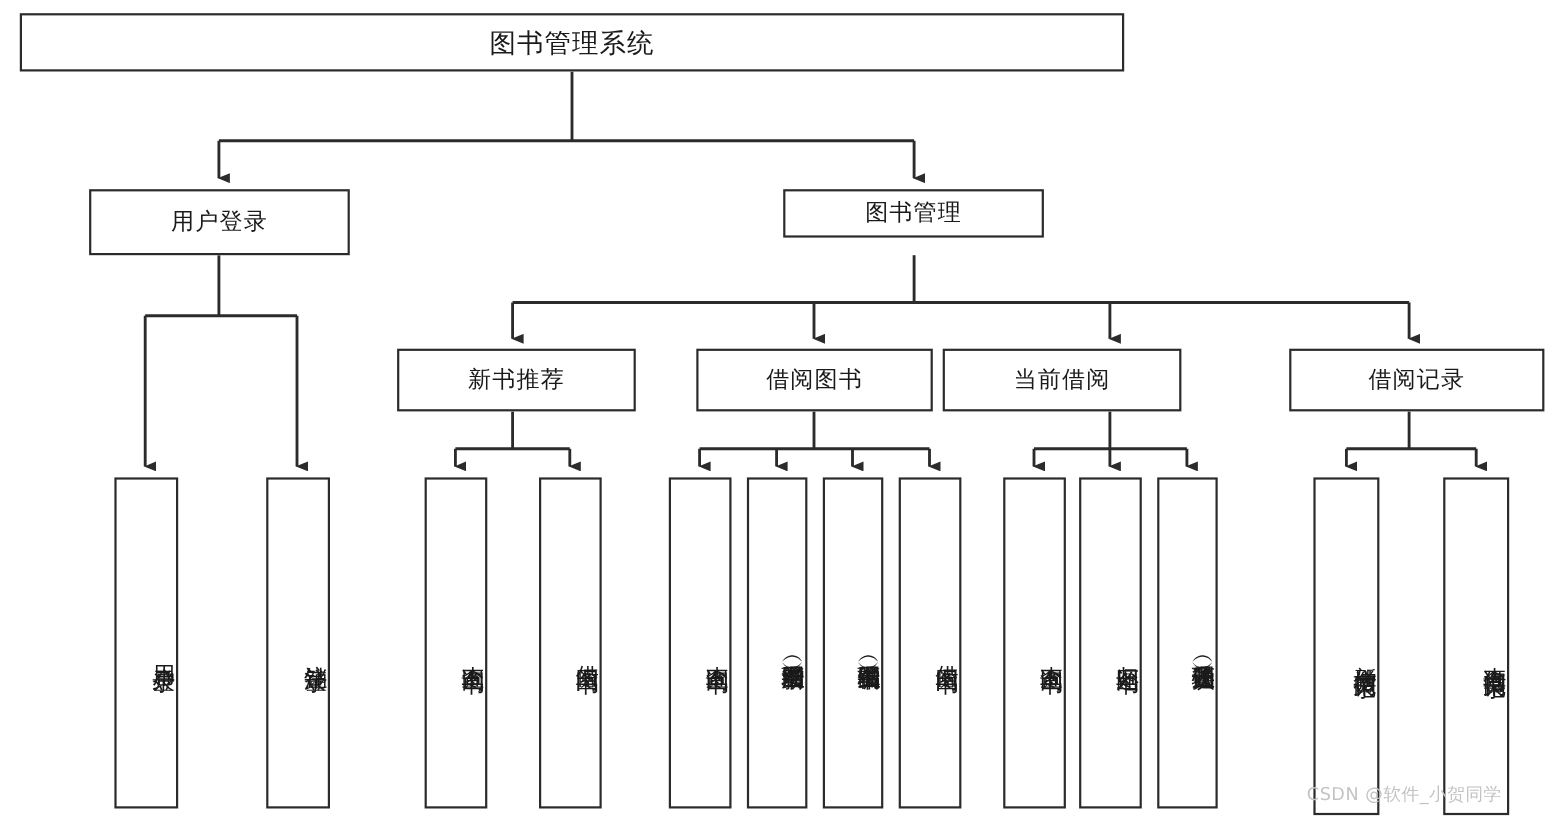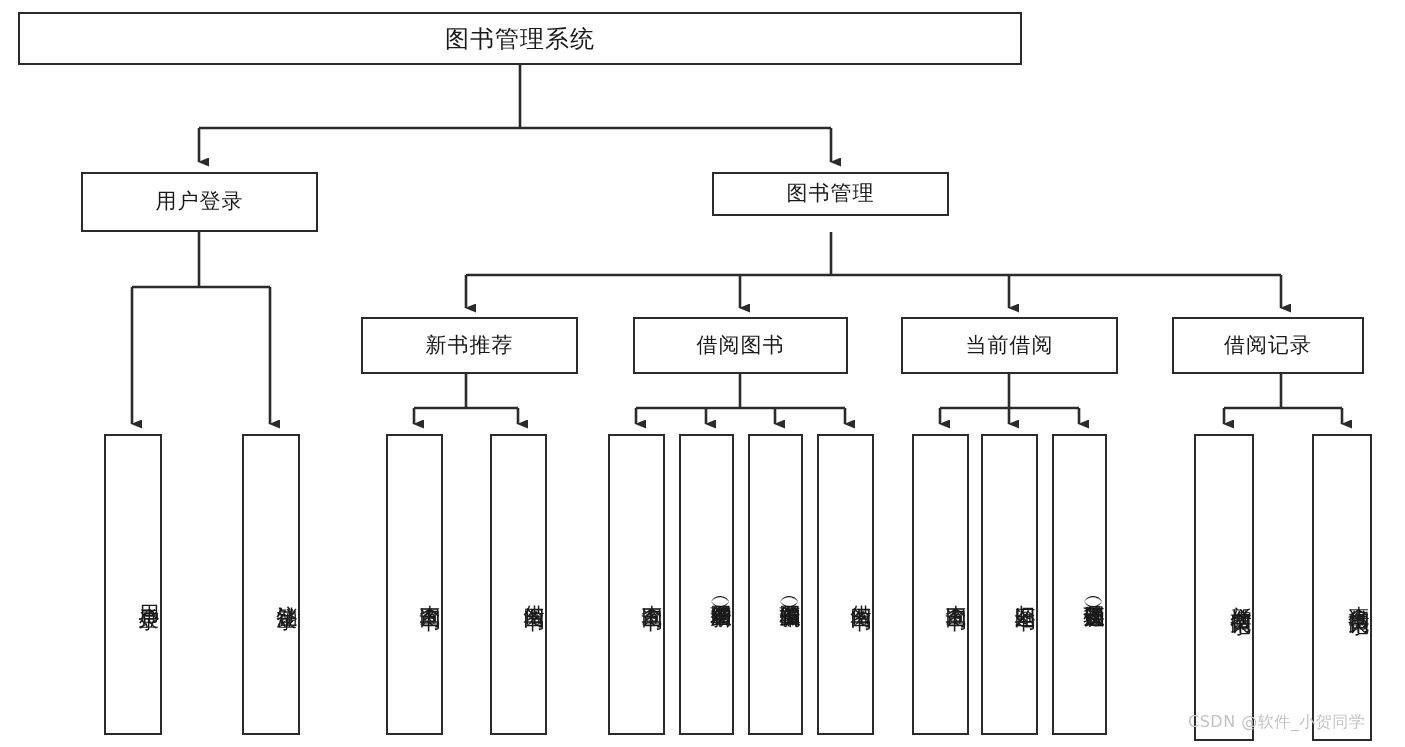--- a/index.html
+++ b/index.html
@@ -139,24 +139,24 @@
   <div class="node node-h" style="left:712px; top:172px; width:237px; height:44px;">
     <span>图书管理</span>
   </div>
 
   <div class="node node-h" style="left:361px; top:317px; width:217px; height:57px;">
     <span>新书推荐</span>
   </div>
   <div class="node node-h" style="left:633px; top:317px; width:215px; height:57px;">
     <span>借阅图书</span>
   </div>
-  <div class="node node-h" style="left:901px; top:317px; width:217px; height:57px;">
+  <div class="node node-h" style="left:857px; top:317px; width:217px; height:57px;">
     <span>当前借阅</span>
   </div>
-  <div class="node node-h" style="left:1172px; top:317px; width:192px; height:57px;">
+  <div class="node node-h" style="left:1172px; top:317px; width:232px; height:57px;">
     <span>借阅记录</span>
   </div>
 
   <div class="node node-v" style="left:104px; top:434px; width:58px; height:301px;">
     <span>用户登录</span>
   </div>
   <div class="node node-v" style="left:242px; top:434px; width:58px; height:301px;">
     <span>注销登录</span>
   </div>
 

